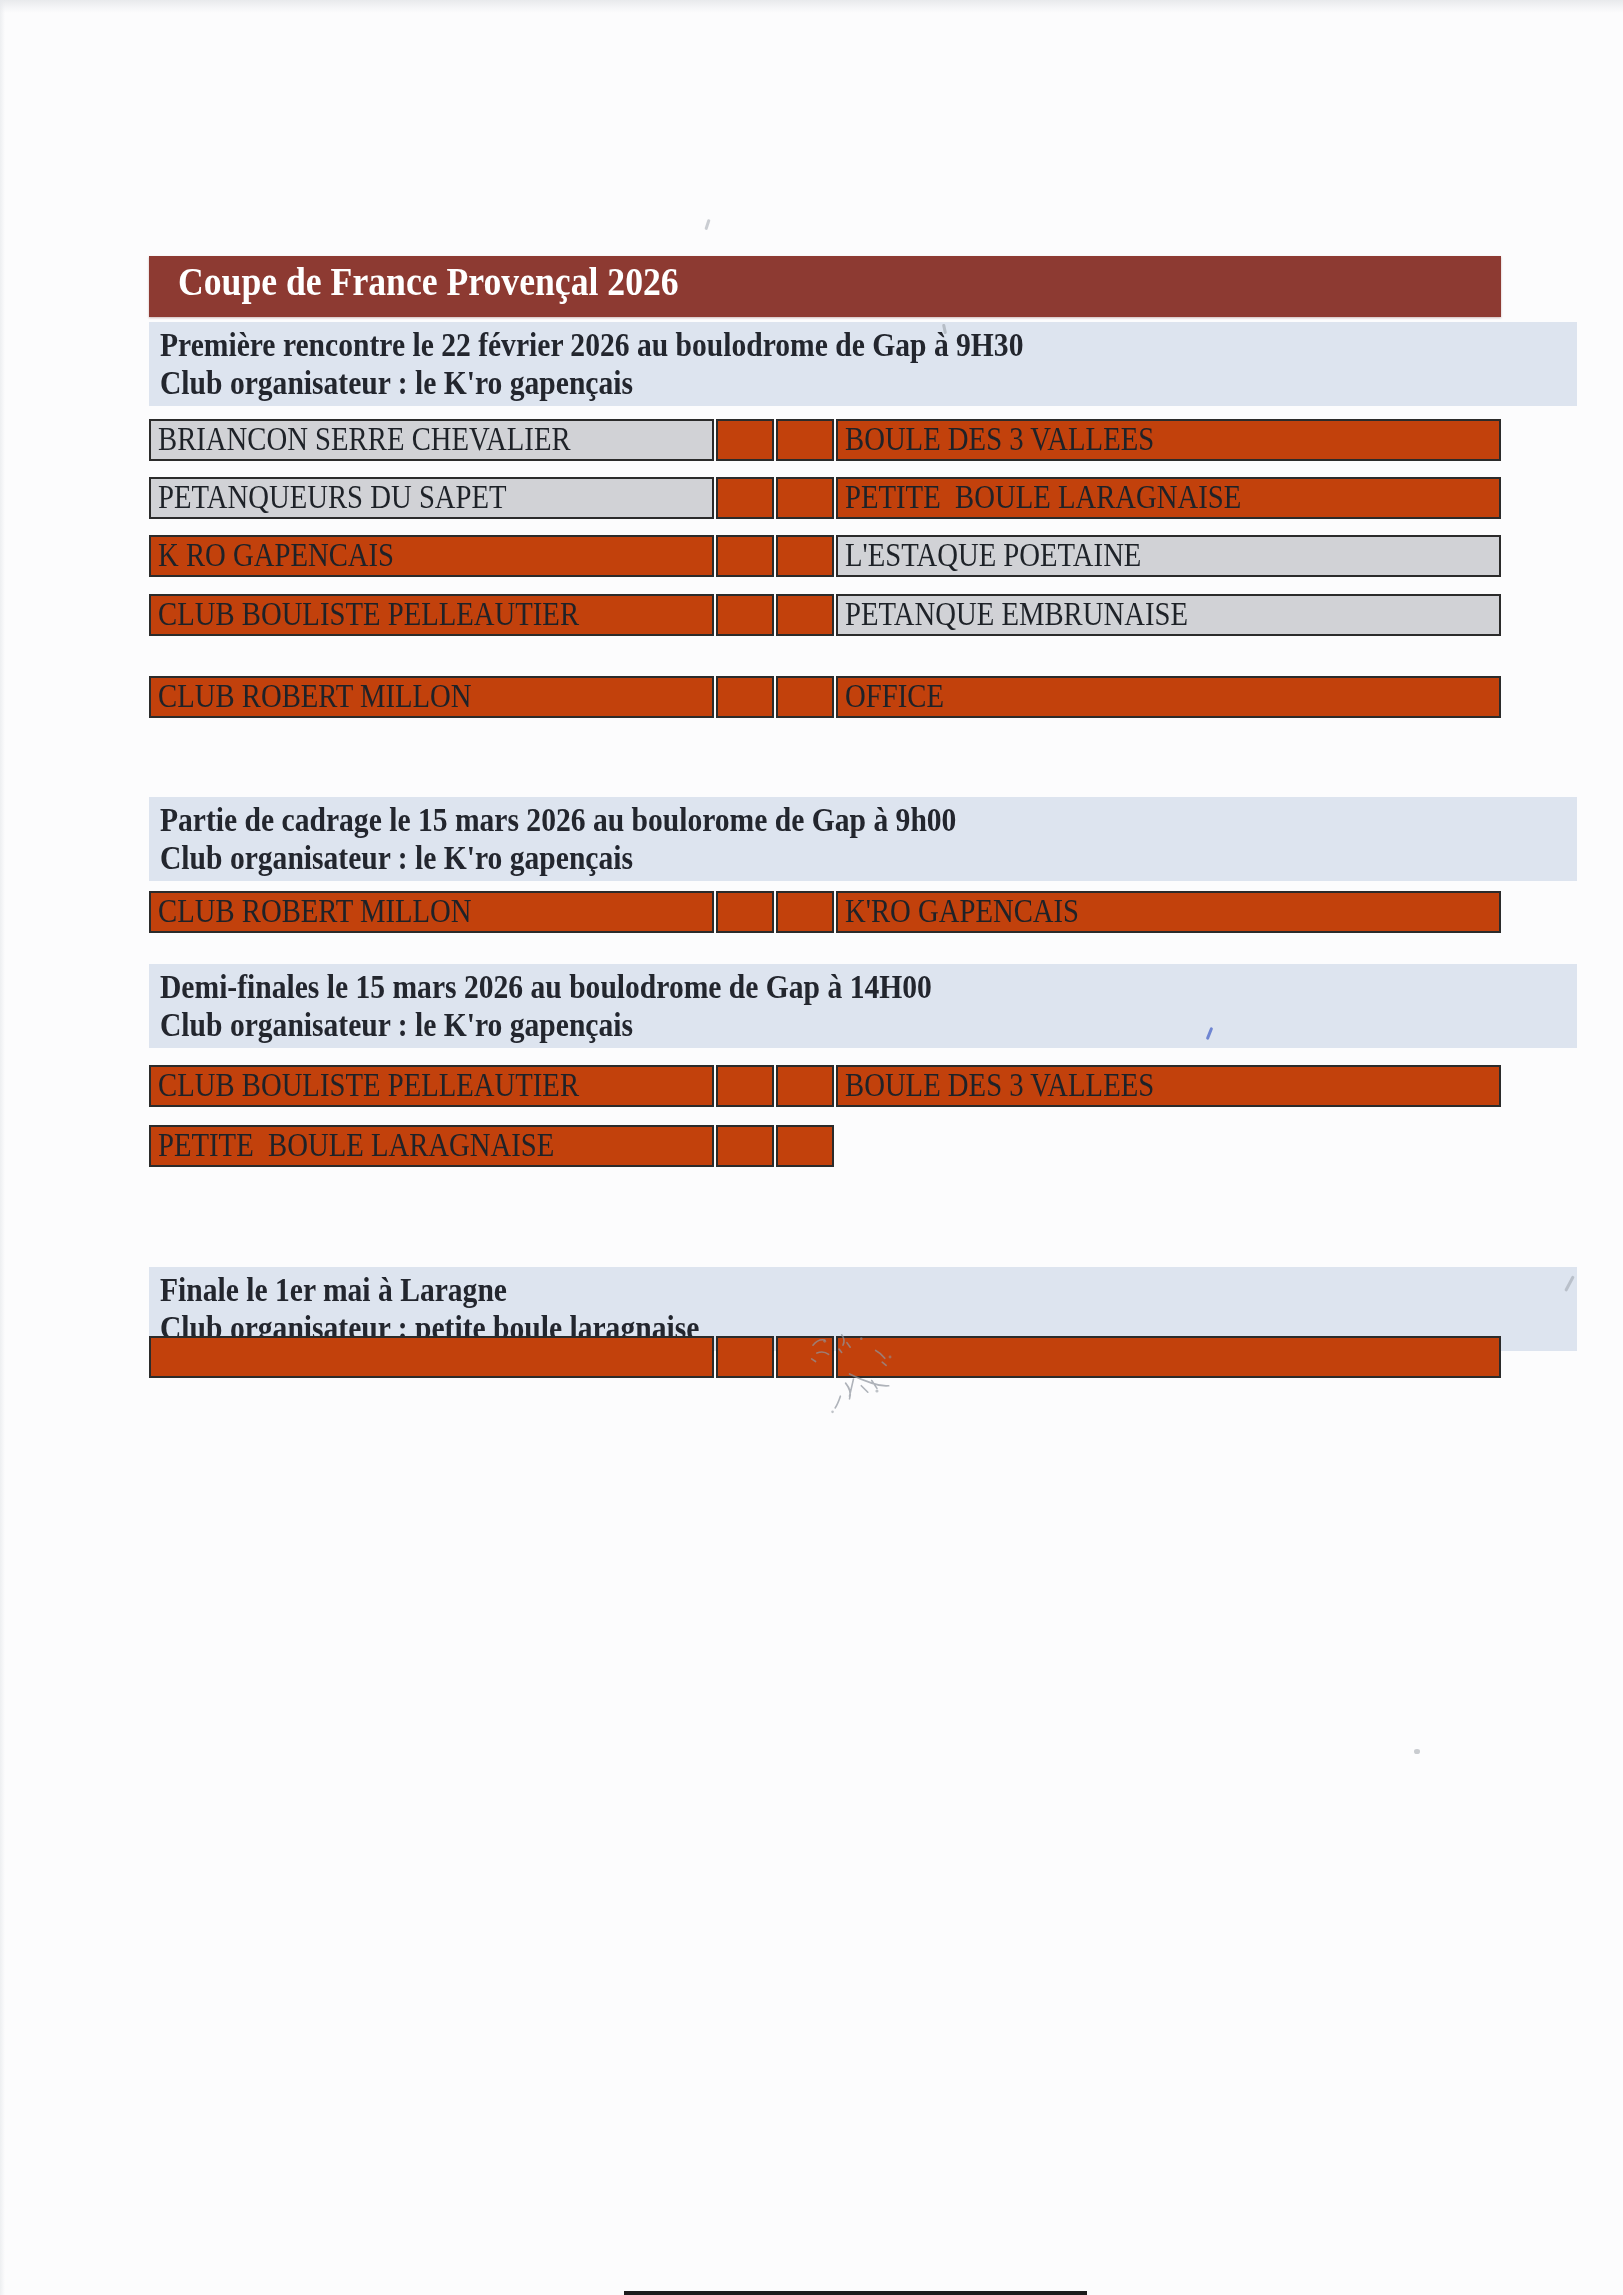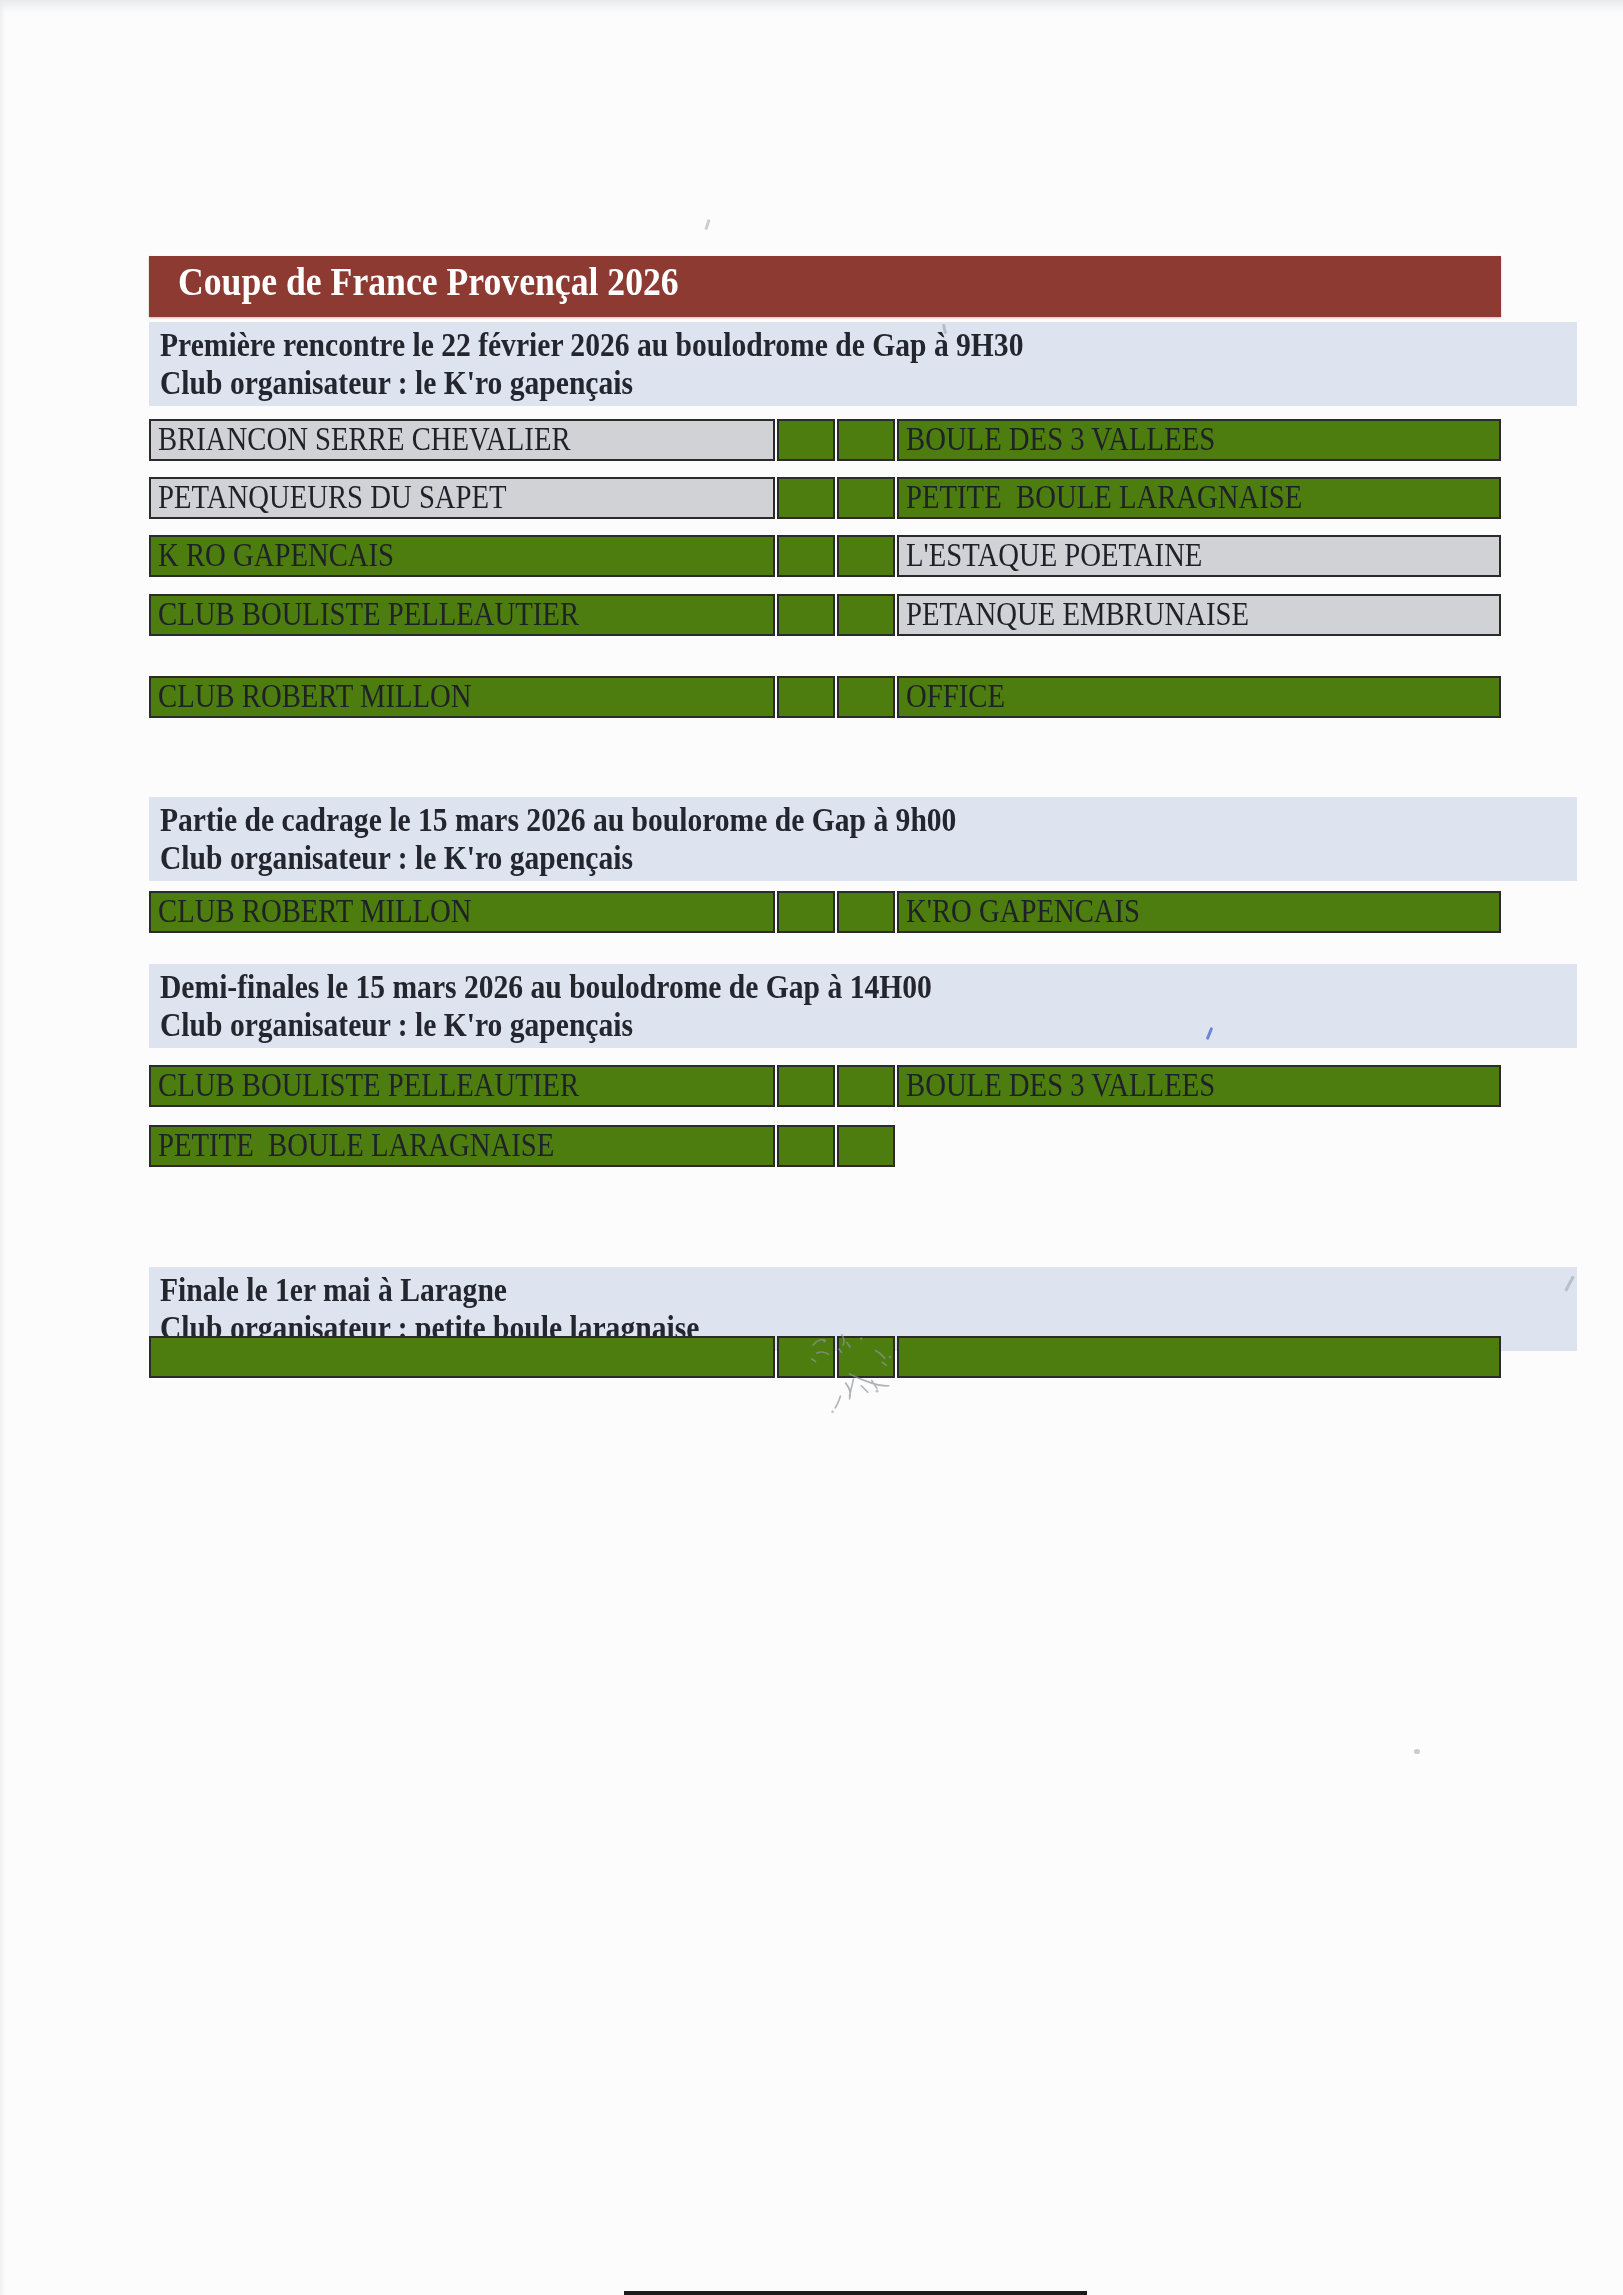--- a/index.html
+++ b/index.html
@@ -55,27 +55,27 @@
     padding:3.9px 0 3.9px 10.5px;
   }
   .hdr .line { display:block; }
 
   .mrow {
     position:absolute; left:149px; width:1352px; height:42px;
     display:flex; column-gap:2px;
   }
   .cell {
     border:2.6px solid var(--cell-border);
-    background:#4d7c0f;
+    background:#c2410c;
     height:42px;
     font-size:33px; line-height:37px; color:var(--cell-text);
     padding-left:7.2px;
     overflow:hidden;
   }
-  .c-left  { width:626px; }
+  .c-left  { width:565px; }
   .c-mid   { width:58px; padding-left:0; }
   .c-right { flex:1; }
   .shade-left  .c-left  { background:var(--shaded-cell-bg); }
   .shade-right .c-right { background:var(--shaded-cell-bg); }
 
   
   .mark { position:absolute; background:#8f959e; border-radius:1.3px; }
   .ink-mark { position:absolute; width:3.3px; height:13px; background:#4a66c8; border-radius:2px;
               transform:rotate(22deg); opacity:.75; }
   .dot-mark { position:absolute; width:5.9px; height:4.6px; background:#a7abb2; border-radius:50%; opacity:.6; }

